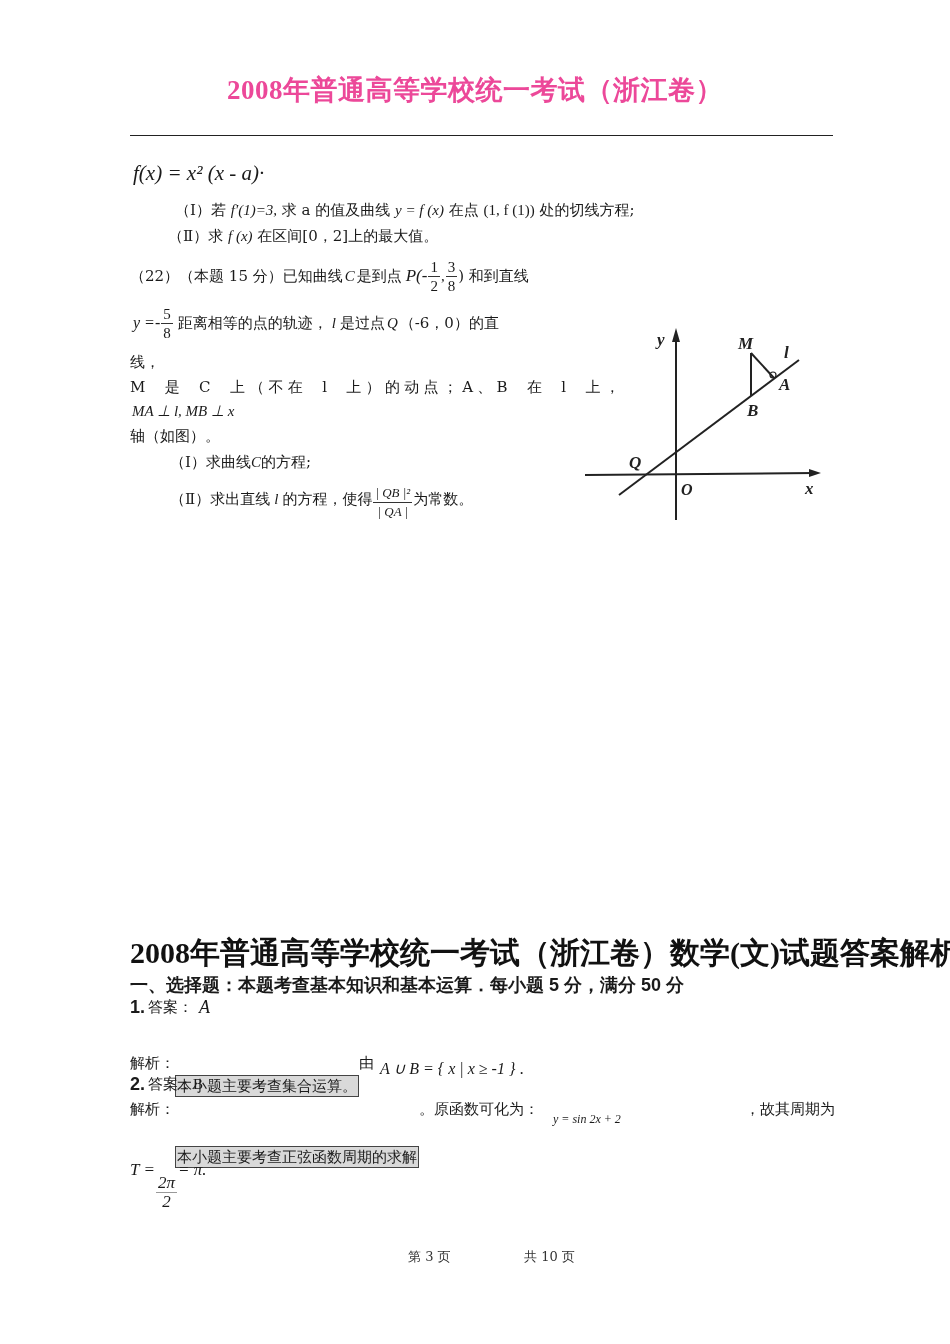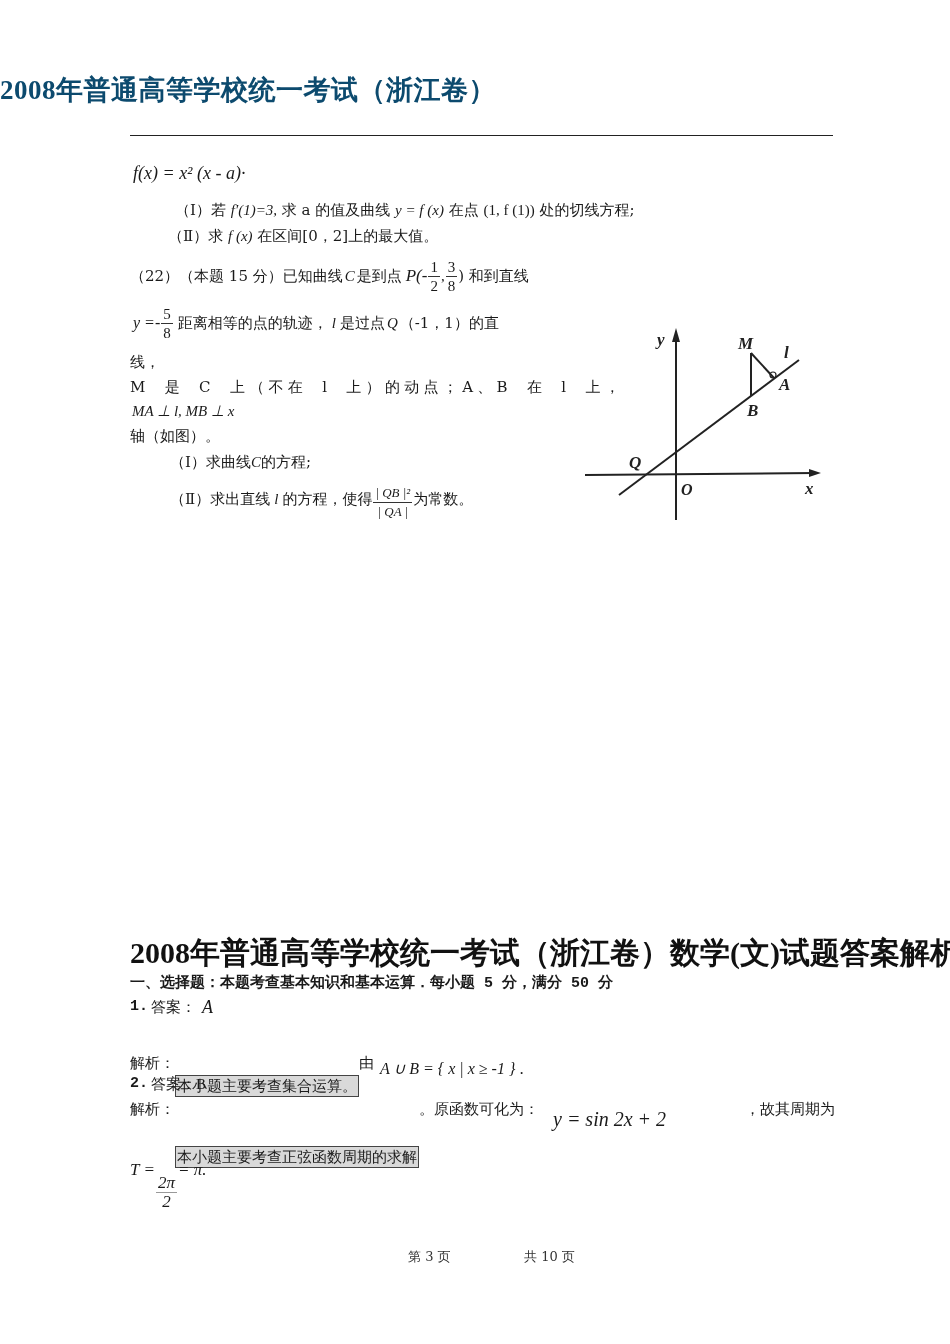--- a/index.html
+++ b/index.html
@@ -3,46 +3,46 @@
 <meta charset="utf-8">
 <style>
   html, body { margin: 0; padding: 0; }
   body {
     width: 950px; height: 1344px; background: #ffffff; position: relative;
     font-family: "DejaVu Serif", "Liberation Serif", serif; color: #1a1a1a;
     overflow: hidden;
   }
   .abs { position: absolute; }
   .title {
-    left: 0; width: 950px; top: 72px; text-align: left;
+    left: 0; width: 950px; top: 72px; text-align: center;
     font-family: "Liberation Serif", serif; font-weight: bold; font-size: 27px;
-    letter-spacing: 0.5px; color: #0c4a6e;
+    letter-spacing: 0.5px; color: #ec4899;
   }
   .rule { left: 130px; top: 135px; width: 703px; height: 0; border-top: 1.5px solid #222; }
   .txt { font-size: 15px; line-height: 20px; white-space: nowrap; }
   .math { font-family: "Liberation Serif", serif; font-style: italic; }
   .mathn { font-family: "Liberation Serif", serif; }
   .frac { display: inline-flex; flex-direction: column; align-items: center; vertical-align: middle; font-family: "Liberation Serif", serif; font-size: 15px; line-height: 18px; margin: 0 1px; }
   .frac .num { border-bottom: 1px solid #333; padding: 0 2px; }
   .frac .den { padding: 0 2px; }
   .h2 {
     font-family: "Liberation Serif", serif; font-weight: bold; font-size: 30px; color: #111;
   }
-  .h3 { font-family: Liberation Mono, monospace; font-weight: bold; font-size: 15px; }
+  .h3 { font-family: Liberation Sans, sans-serif; font-weight: bold; font-size: 18px; }
   .hl { background: #d9d9d9; border: 1px solid #444; padding: 0 1px; margin-top: 47px; }
   .footer { font-size: 13px; color: #333; }
   .figure { left: 575px; top: 320px; width: 252px; height: 205px; }
 </style>
 </head>
 <body>
 
 <div class="abs title">2008年普通高等学校统一考试（浙江卷）</div>
 <div class="abs rule"></div>
 
-<div class="abs txt math" style="left:133px;top:163px;font-size:18px;">f(x) = x² (x - a)·</div>
+<div class="abs txt math" style="left:133px;top:163px;font-size:21px;">f(x) = x² (x - a)·</div>
 
 <div class="abs txt" style="left:175px;top:200px;">
   <span>（Ⅰ）若</span>
   <span class="math">f′(1)=3,</span>
   <span>求 a 的值及曲线</span>
   <span class="math">y = f (x)</span>
   <span>在点</span>
   <span class="mathn">(1, f (1))</span>
   <span>处的切线方程;</span>
 </div>
@@ -73,21 +73,21 @@
 <div class="abs txt" style="left:133px;top:302px;height:42px;display:flex;align-items:center;">
   <span class="math" style="font-size:16px;">y =-</span>
   <span class="frac">
       <span class="num">5</span>
       <span class="den">8</span>
     </span>
   <span style="margin-left:4px;">距离相等的点的轨迹，</span>
   <span class="math" style="margin:0 4px;">l</span>
   <span>是过点</span>
   <span class="math" style="margin:0 2px;">Q</span>
-  <span>（-1，1）的直</span>
+  <span>（-6，0）的直</span>
 </div>
 
 <div class="abs txt" style="left:130px;top:352px;">线，</div>
 <div class="abs txt" style="left:130px;top:377px;word-spacing:6px;letter-spacing:4.3px;text-align:center;">M 是 C 上（不在 l 上）的动点；A、B 在 l 上，</div>
 <div class="abs txt math" style="left:132px;top:401px;">MA ⊥ l, MB ⊥ x</div>
 <div class="abs txt" style="left:130px;top:426px;">轴（如图）。</div>
 
 <div class="abs txt" style="left:170px;top:452px;">
   <span>（Ⅰ）求曲线</span><span class="math">C</span><span>的方程;</span>
 </div>
@@ -150,21 +150,21 @@
 <div class="abs txt" style="left:130px;top:1074px;display:flex;align-items:center;">
   <span class="h3">2.</span>
   <span style="margin-left:3px;">答案：</span>
   <span class="mathn">B</span>
 </div>
 
 <div class="abs txt" style="left:130px;top:1099px;width:705px;display:flex;align-items:flex-start;">
   <span>解析：</span>
   <span class="hl">本小题主要考查正弦函数周期的求解</span>
   <span>。原函数可化为：</span>
-  <span class="math" style="font-size:20px;margin-left:14px;margin-top:10px;">y = sin 2x + 2</span>
+  <span class="math" style="font-size:12px;margin-left:14px;margin-top:10px;">y = sin 2x + 2</span>
   <span style="margin-left:auto;">，故其周期为</span>
 </div>
 
 <div class="abs txt" style="left:130px;top:1145px;height:50px;display:flex;align-items:center;">
   <span class="math" style="font-size:17px;">T =</span>
   <span class="frac math" style="font-size:17px;margin-top:45px;">
       <span class="num" style="border-bottom-color:#999;">2π</span>
       <span class="den mathn">2</span>
     </span>
   <span class="math" style="font-size:17px;">= π.</span>

